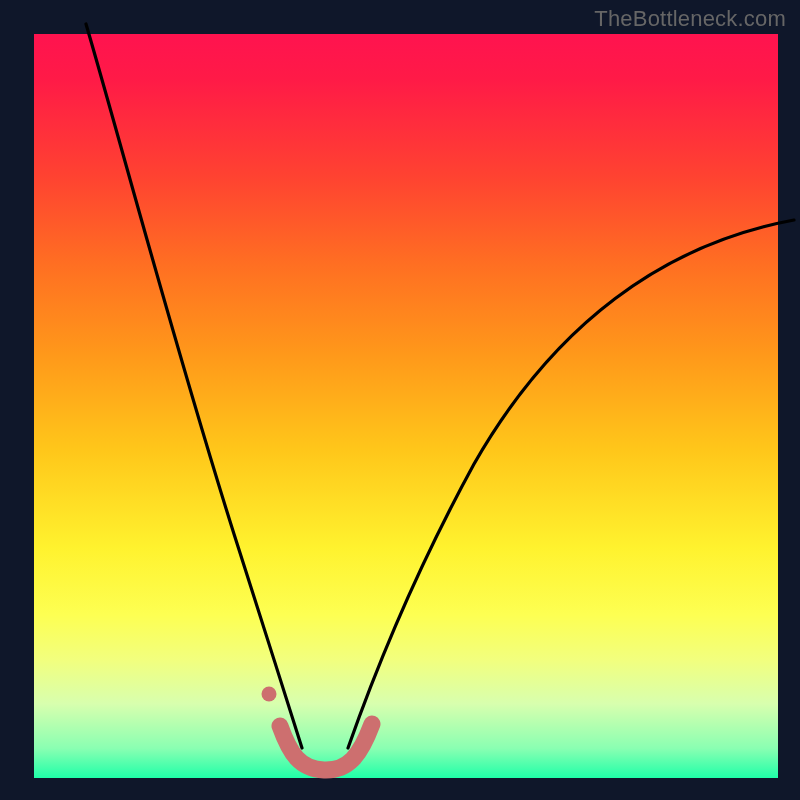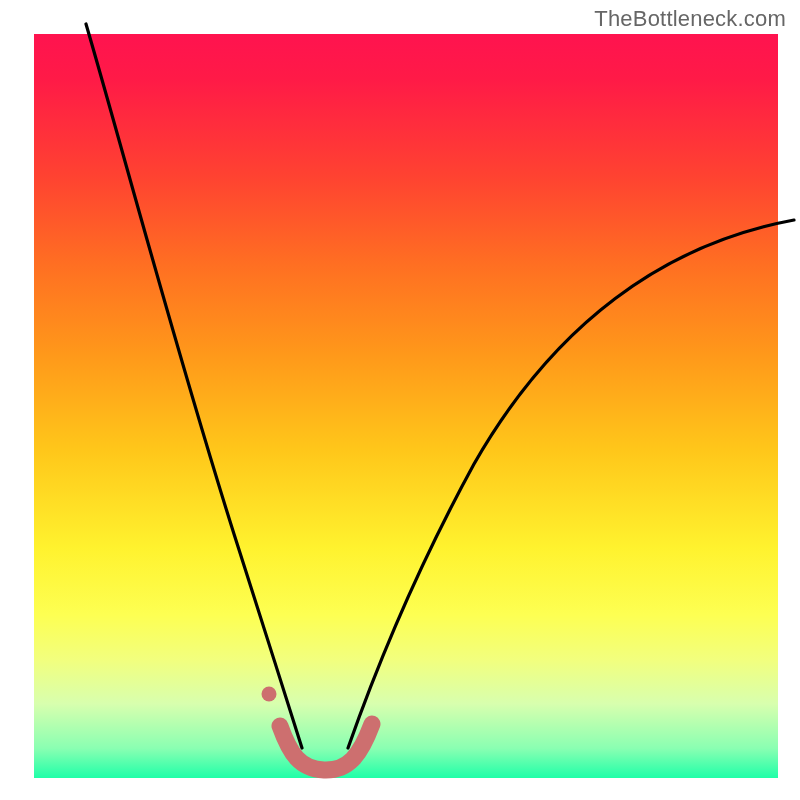--- a/index.html
+++ b/index.html
@@ -8,21 +8,21 @@
     width: 800px;
     height: 800px;
     overflow: hidden;
     background: #000;
     font-family: Arial, Helvetica, sans-serif;
   }
   .frame {
     position: relative;
     width: 800px;
     height: 800px;
-    background: #ffffff;
+    background: #0f172a;
   }
   .plot-area {
     position: absolute;
     left: 34px;
     top: 34px;
     width: 744px;
     height: 744px;
     background: linear-gradient(to bottom,
       #ff134f 0%,
       #ff1a47 6%,

